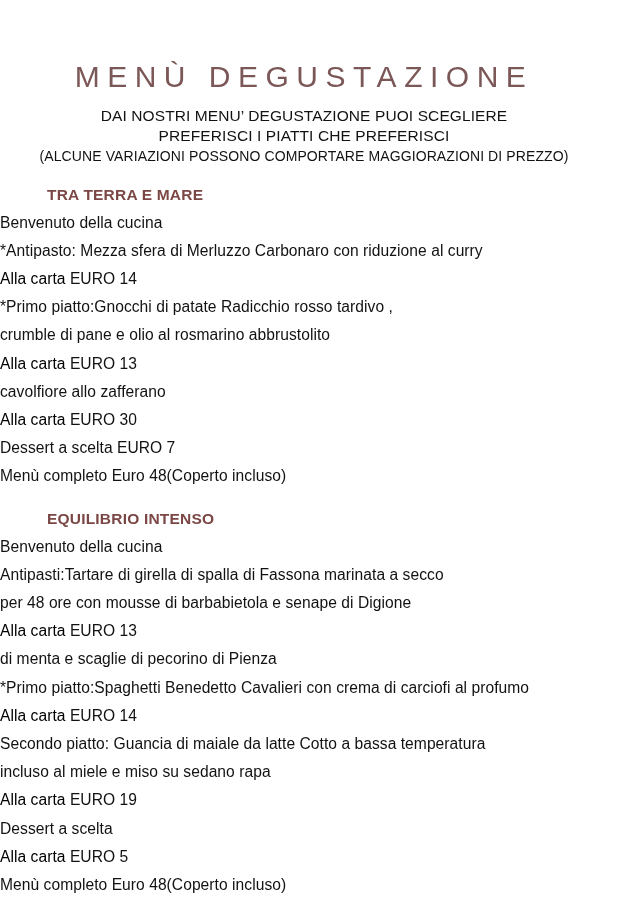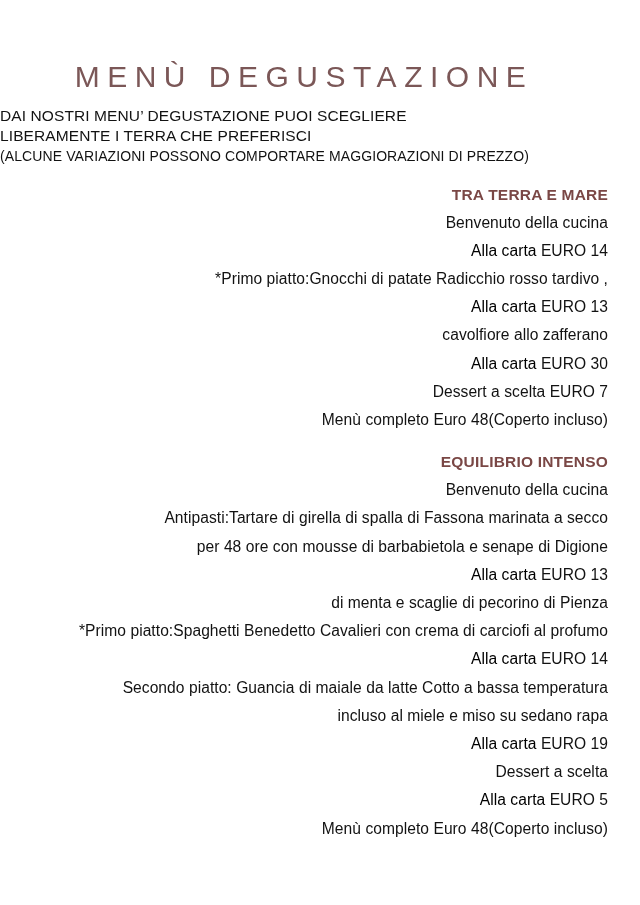--- a/index.html
+++ b/index.html
@@ -32,21 +32,21 @@
     font-weight: 400;
     letter-spacing: 7.5px;
     margin: 0;
     padding-top: 60px;
     line-height: 1.15;
     white-space: nowrap;
   }
 
   
   .intro {
-    text-align: left;
+    text-align: center;
     margin-top: 11px;
     color: #121212;
   }
   .intro-line {
     font-size: 15.5px;
     line-height: 20px;
     letter-spacing: 0.1px;
     font-weight: 400;
     white-space: nowrap;
   }
@@ -56,31 +56,31 @@
   }
 
   
   .section {
     margin-top: 15px;
   }
   .section + .section {
     margin-top: 14px;
   }
   .section-heading {
-    text-align: right;
+    text-align: left;
     color: #7a4745;
     font-size: 15.5px;
     font-weight: 700;
     letter-spacing: 0.2px;
     line-height: 28px;
     white-space: nowrap;
     padding-left: 47px;
   }
   .menu-line {
-    text-align: right;
+    text-align: left;
     font-size: 15.6px;
     line-height: 28.2px;
     font-weight: 400;
     color: #121212;
     letter-spacing: 0.05px;
     white-space: nowrap;
   }
   .alla-carta {
     color: #000000;
   }
@@ -93,30 +93,32 @@
 </style>
 </head>
 <body>
 
 <div class="page">
 
   <h1 class="menu-title">MENÙ DEGUSTAZIONE</h1>
 
   <div class="intro">
     <div class="intro-line">DAI NOSTRI MENU’  DEGUSTAZIONE PUOI SCEGLIERE</div>
-    <div class="intro-line">LIBERAMENTE I TERRA CHE PREFERISCI</div>
+    <div class="intro-line">PREFERISCI I PIATTI CHE PREFERISCI</div>
     <div class="intro-line small">(ALCUNE VARIAZIONI POSSONO COMPORTARE MAGGIORAZIONI DI PREZZO)</div>
   </div>
 
   <div id="sections-root">
       <div class="section">
         <div class="section-heading">TRA TERRA E MARE</div>
         <div class="menu-line">Benvenuto della cucina</div>
+        <div class="menu-line">*Antipasto: Mezza sfera di Merluzzo Carbonaro con riduzione al curry</div>
         <div class="menu-line"><span class="alla-carta">Alla carta</span> <span class="price">EURO 14</span></div>
         <div class="menu-line">*Primo piatto:Gnocchi di patate Radicchio rosso tardivo ,</div>
+        <div class="menu-line">crumble di pane e olio al rosmarino abbrustolito</div>
         <div class="menu-line"><span class="alla-carta">Alla carta</span> <span class="price">EURO 13</span></div>
         <div class="menu-line">cavolfiore allo zafferano</div>
         <div class="menu-line"><span class="alla-carta">Alla carta</span> <span class="price">EURO 30</span></div>
         <div class="menu-line">Dessert a scelta EURO 7</div>
         <div class="menu-line">Menù completo Euro 48(Coperto incluso)</div>
       </div>
       <div class="section">
         <div class="section-heading">EQUILIBRIO INTENSO</div>
         <div class="menu-line">Benvenuto della cucina</div>
         <div class="menu-line">Antipasti:Tartare di girella di spalla di Fassona marinata a secco</div>

